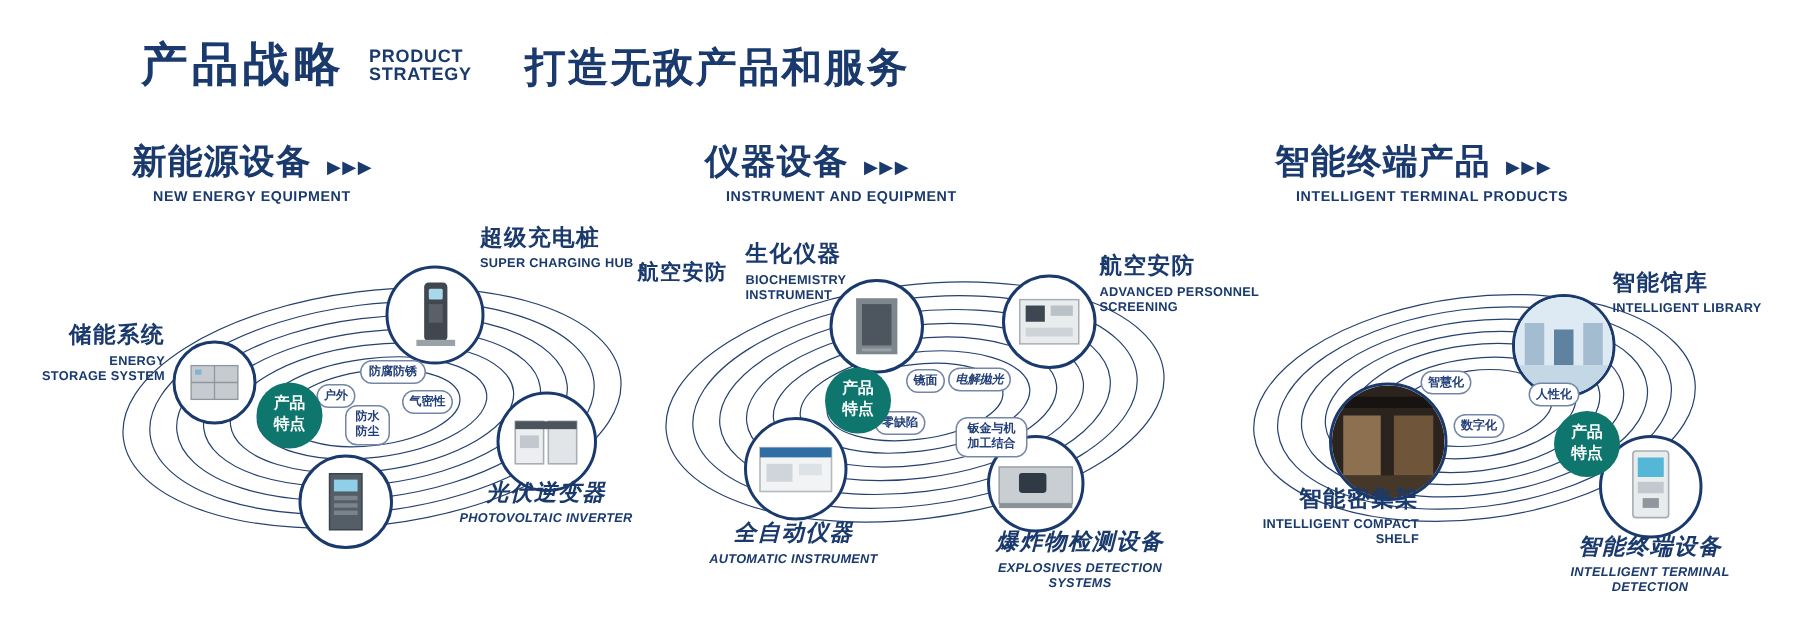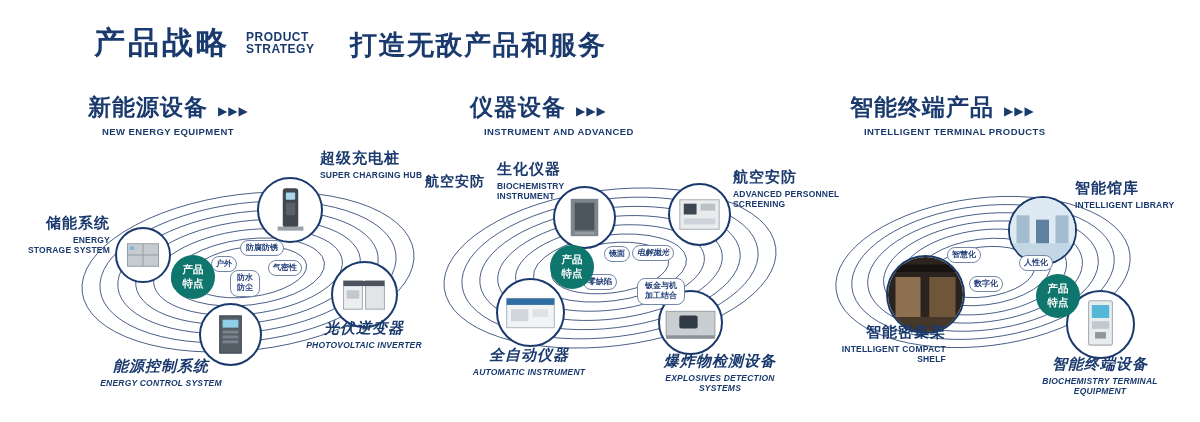--- a/index.html
+++ b/index.html
@@ -70,21 +70,21 @@
     <div>STRATEGY</div>
   </div>
   <div class="tagline">打造无敌产品和服务</div>
 
   <div class="sec-head" style="left:68px;">
     <div><span class="sec-title">新能源设备</span><span class="sec-arrows">▶▶▶</span></div>
     <div class="sec-sub">NEW ENERGY EQUIPMENT</div>
   </div>
   <div class="sec-head" style="left:450px;">
     <div><span class="sec-title">仪器设备</span><span class="sec-arrows">▶▶▶</span></div>
-    <div class="sec-sub">INSTRUMENT AND ADVANCED</div>
+    <div class="sec-sub">INSTRUMENT AND EQUIPMENT</div>
   </div>
   <div class="sec-head" style="left:830px;">
     <div><span class="sec-title">智能终端产品</span><span class="sec-arrows">▶▶▶</span></div>
     <div class="sec-sub">INTELLIGENT TERMINAL PRODUCTS</div>
   </div>
 
   <div class="pcircle" style="left:237px;top:177px;width:62px;height:62px;">
     <svg viewBox="0 0 60 60">
       <rect x="23" y="9" width="15" height="38" rx="3" fill="#41474e"></rect>
       <rect x="26" y="13" width="9" height="7" rx="1" fill="#a8d8ea"></rect>
@@ -125,24 +125,20 @@
 
   <div class="pcircle" style="left:179px;top:303px;width:59px;height:59px;">
     <svg viewBox="0 0 60 60">
       <rect x="19" y="11" width="22" height="38" fill="#545e67" stroke="#3b434b" stroke-width="1"></rect>
       <rect x="22" y="15" width="16" height="8" fill="#8fd0e8"></rect>
       <rect x="22" y="26" width="16" height="3" fill="#7b848d"></rect>
       <rect x="22" y="31" width="16" height="3" fill="#7b848d"></rect>
       <rect x="22" y="36" width="16" height="3" fill="#7b848d"></rect>
     </svg>
   </div>
-  <div class="plabel ta-c" style="left:75px;top:357px;width:132px;">
-    <div class="cn">能源控制系统</div>
-    <div class="en">ENERGY CONTROL SYSTEM</div>
-  </div>
 
   <div class="badge" style="left:151px;top:255px;">产品特点</div>
   <div class="pill" style="left:220px;top:240px;width:44px;">防腐防锈</div>
   <div class="pill" style="left:191px;top:256px;">户外</div>
   <div class="pill" style="left:248px;top:260px;">气密性</div>
   <div class="pill" style="left:210px;top:270px;width:30px;">防水防尘</div>
 
   <div class="pcircle" style="left:533px;top:186px;width:59px;height:59px;">
     <svg viewBox="0 0 60 60">
       <rect x="16" y="11" width="28" height="38" fill="#7e868e"></rect>
@@ -231,21 +227,21 @@
   <div class="pcircle" style="left:1046px;top:290px;width:65px;height:65px;">
     <svg viewBox="0 0 60 60">
       <rect x="19" y="8" width="22" height="41" rx="2" fill="#e9eced" stroke="#a7adb3" stroke-width="1"></rect>
       <rect x="22" y="12" width="16" height="12" fill="#54b7d8"></rect>
       <rect x="22" y="27" width="16" height="7" fill="#c2c8cd"></rect>
       <rect x="25" y="37" width="10" height="6" fill="#8f969c"></rect>
     </svg>
   </div>
   <div class="plabel ta-c" style="left:1005px;top:355px;width:150px;">
     <div class="cn">智能终端设备</div>
-    <div class="en">BIOCHEMISTRY TERMINAL EQUIPMENT</div>
+    <div class="en">INTELLIGENT TERMINAL DETECTION</div>
   </div>
 
   <div class="badge" style="left:1016px;top:274px;">产品特点</div>
   <div class="pill" style="left:927px;top:247px;">智慧化</div>
   <div class="pill" style="left:999px;top:255px;">人性化</div>
   <div class="pill" style="left:949px;top:276px;">数字化</div>
 
 </div>
 
 </body></html>

